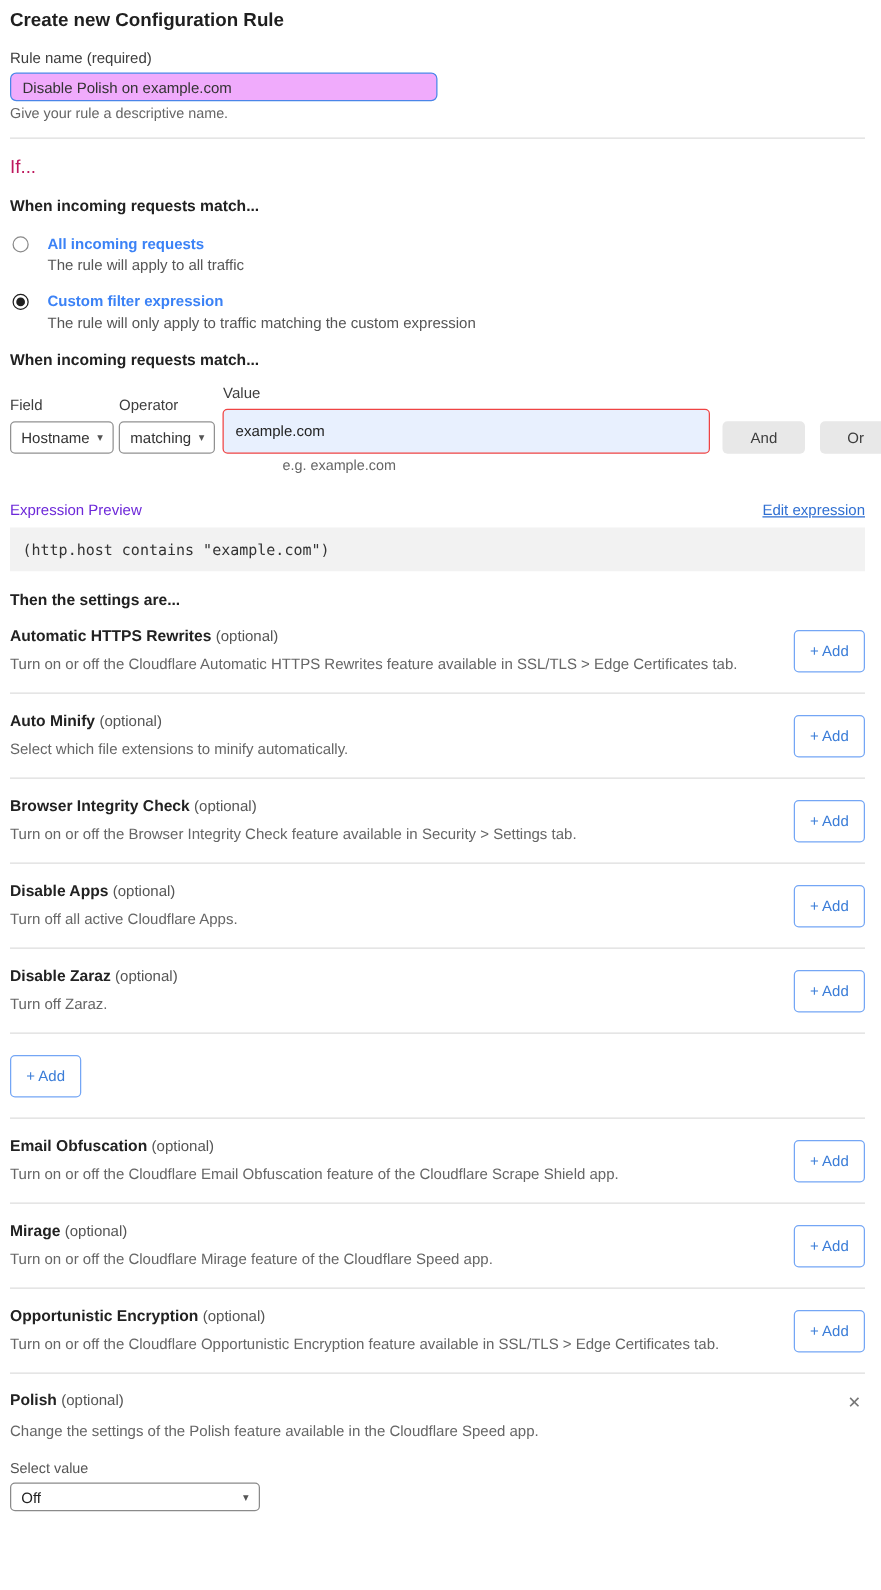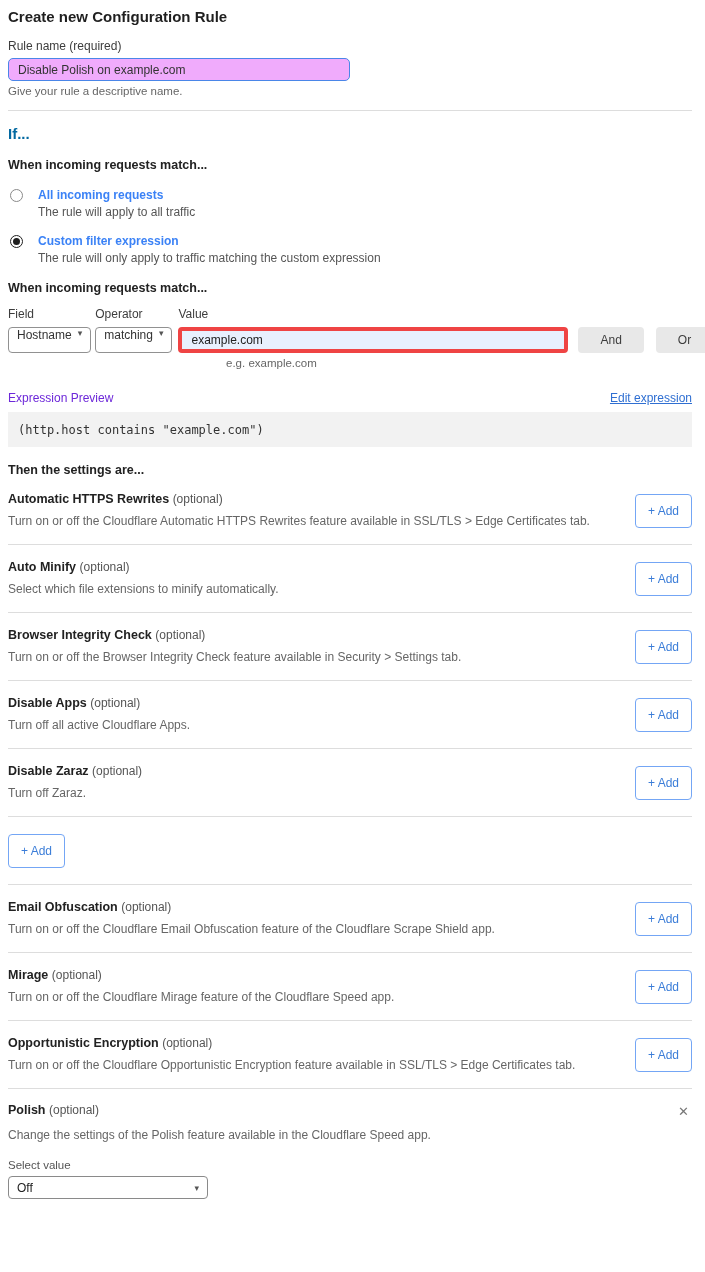--- a/index.html
+++ b/index.html
@@ -17,49 +17,49 @@
   .rule-input {
     width:342px; height:23px; border:1px solid #4a86e8; border-radius:5px;
     padding:0 9px; font-size:12px; color:#333; outline:none;
     font-family:"Liberation Sans", sans-serif; background:#f0abfc;
   }
   .helper { font-size:11.5px; color:#666; margin-top:4px; }
 
   .divider { border-top:1px solid #ddd; }
   .divider.top { margin-top:13px; }
 
-  .h2 { font-size:15px; font-weight:700; color:#0369a1; margin-top:14px; }
+  .h2 { font-size:15px; font-weight:400; color:#be185d; margin-top:14px; }
   .bold-sub { font-size:12.5px; font-weight:700; color:#222; margin-top:16px; }
 
   .radio-option { display:flex; margin-top:16px; }
   .radio-option + .radio-option { margin-top:15px; }
   .radio {
     flex:0 0 auto; width:13px; height:13px; margin:1px 0 0 2px;
     border:1px solid #8a8a8a; border-radius:50%; position:relative; background:#fff;
     cursor:pointer;
   }
   .radio.on { border-color:#1f1f1f; }
   .radio.on::after { content:""; position:absolute; inset:2px; border-radius:50%; background:#1f1f1f; }
   .radio-texts { margin-left:15px; }
   .radio-label { font-size:12px; font-weight:700; color:#3b82f6; }
   .radio-desc { font-size:12px; color:#555; margin-top:3px; }
 
   .builder-row { display:flex; align-items:flex-end; margin-top:12px; }
   .col-label { font-size:12px; color:#3d3d3d; margin-bottom:6px; }
   .select-box {
     height:26px; border:1px solid #919191; border-radius:4px; background:#fff;
-    display:flex; align-items:flex-start; justify-content:space-between;
+    display:flex; align-items:center; justify-content:space-between;
     padding:0 8px; font-size:12px; color:#333; cursor:pointer;
   }
   .caret { font-size:9px; color:#555; margin-left:6px; }
   .col-field { width:102px; }
   .col-op { width:102px; margin-left:4px; }
   .col-value { width:390px; margin-left:6px; }
   .value-input {
-    width:390px; height:26px; border:4px solid #ef4444; border-radius:4px;
+    width:390px; height:36px; border:1px solid #ef4444; border-radius:4px;
     background:#e8f0fe; padding:0 9px; font-size:12px; color:#222; outline:none;
     font-family:"Liberation Sans", sans-serif;
   }
   .conj-btn {
     height:26px; margin-left:10px; padding:0 22px; border:none; border-radius:4px;
     background:#e8e8e8; color:#3d3d3d; font-size:12px; cursor:pointer;
     font-family:"Liberation Sans", sans-serif;
   }
   .conj-btn.or { margin-left:12px; }
 

